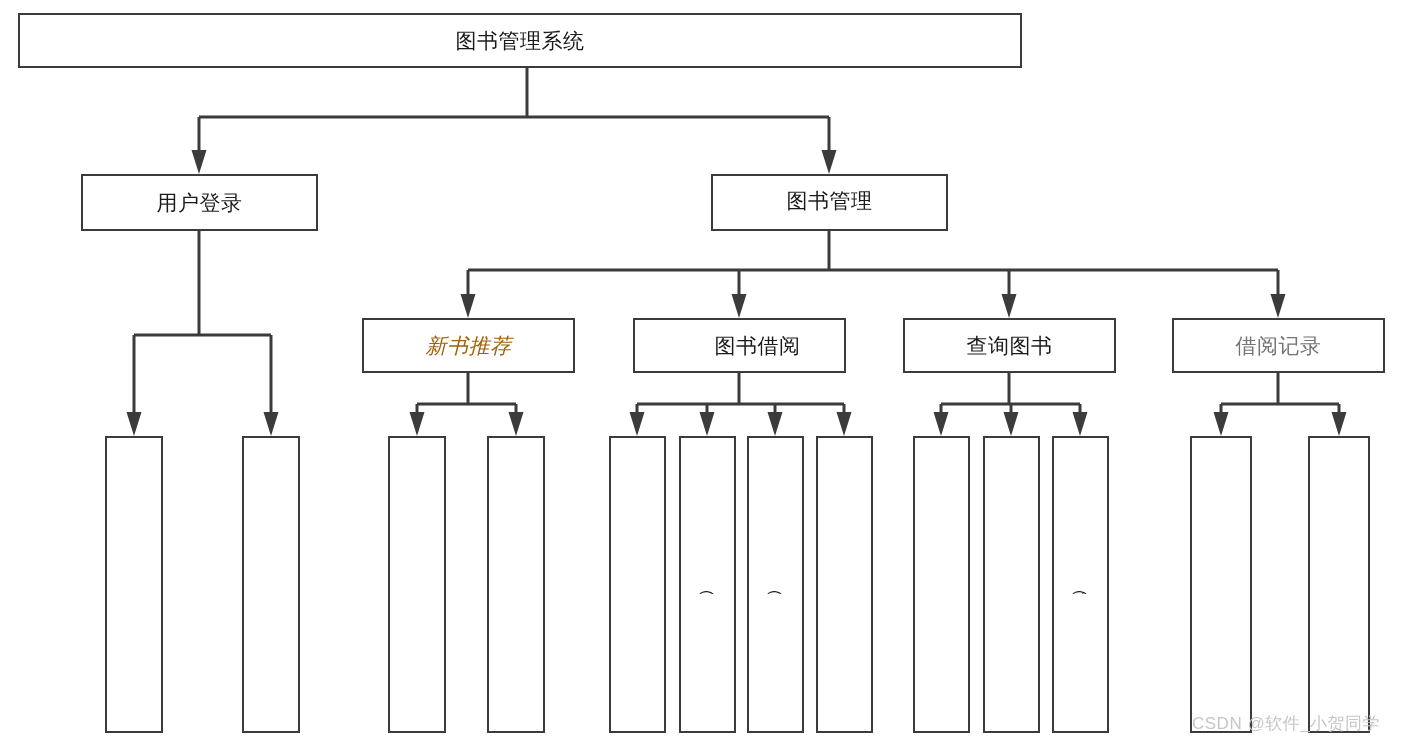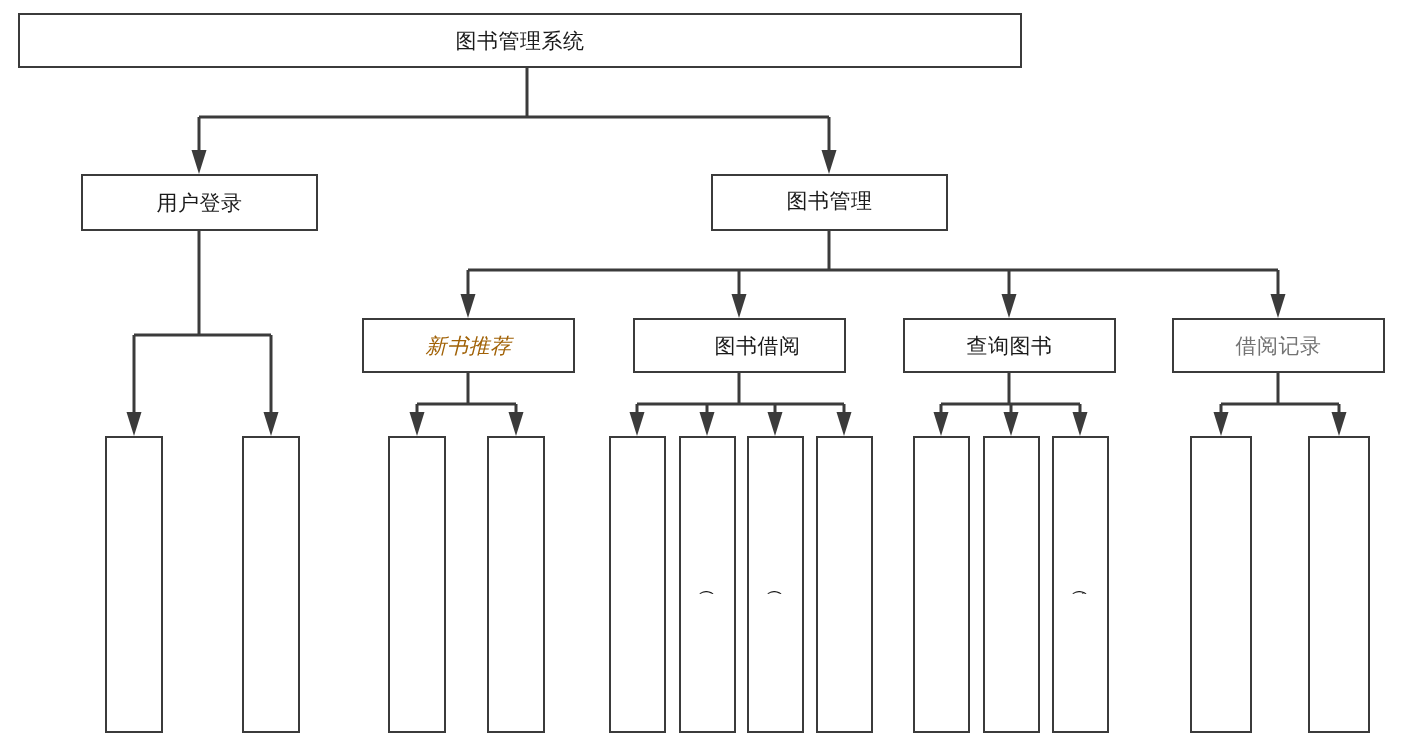--- a/index.html
+++ b/index.html
@@ -176,13 +176,14 @@
       <div class="node-box vertical" style="left: 1052px; top: 436px; width: 57px; height: 297px; border-color: rgb(59, 59, 59); background: rgb(255, 255, 255);">
         <span class="node-label" style="color: rgb(26, 26, 26);">确认归还（管理员）</span>
       </div>
       <div class="node-box vertical" style="left: 1190px; top: 436px; width: 62px; height: 297px; border-color: rgb(59, 59, 59); background: rgb(255, 255, 255);">
         <span class="node-label" style="color: rgb(26, 26, 26);">新增借阅记录</span>
       </div>
       <div class="node-box vertical" style="left: 1308px; top: 436px; width: 62px; height: 297px; border-color: rgb(59, 59, 59); background: rgb(255, 255, 255);">
         <span class="node-label" style="color: rgb(26, 26, 26);">查询借阅记录</span>
       </div>
     </div>
+  <div id="watermark" style="left: 1192px; top: 712px; color: rgb(198, 198, 198);">CSDN @软件_小贺同学</div>
 </div>
 
 </body></html>

